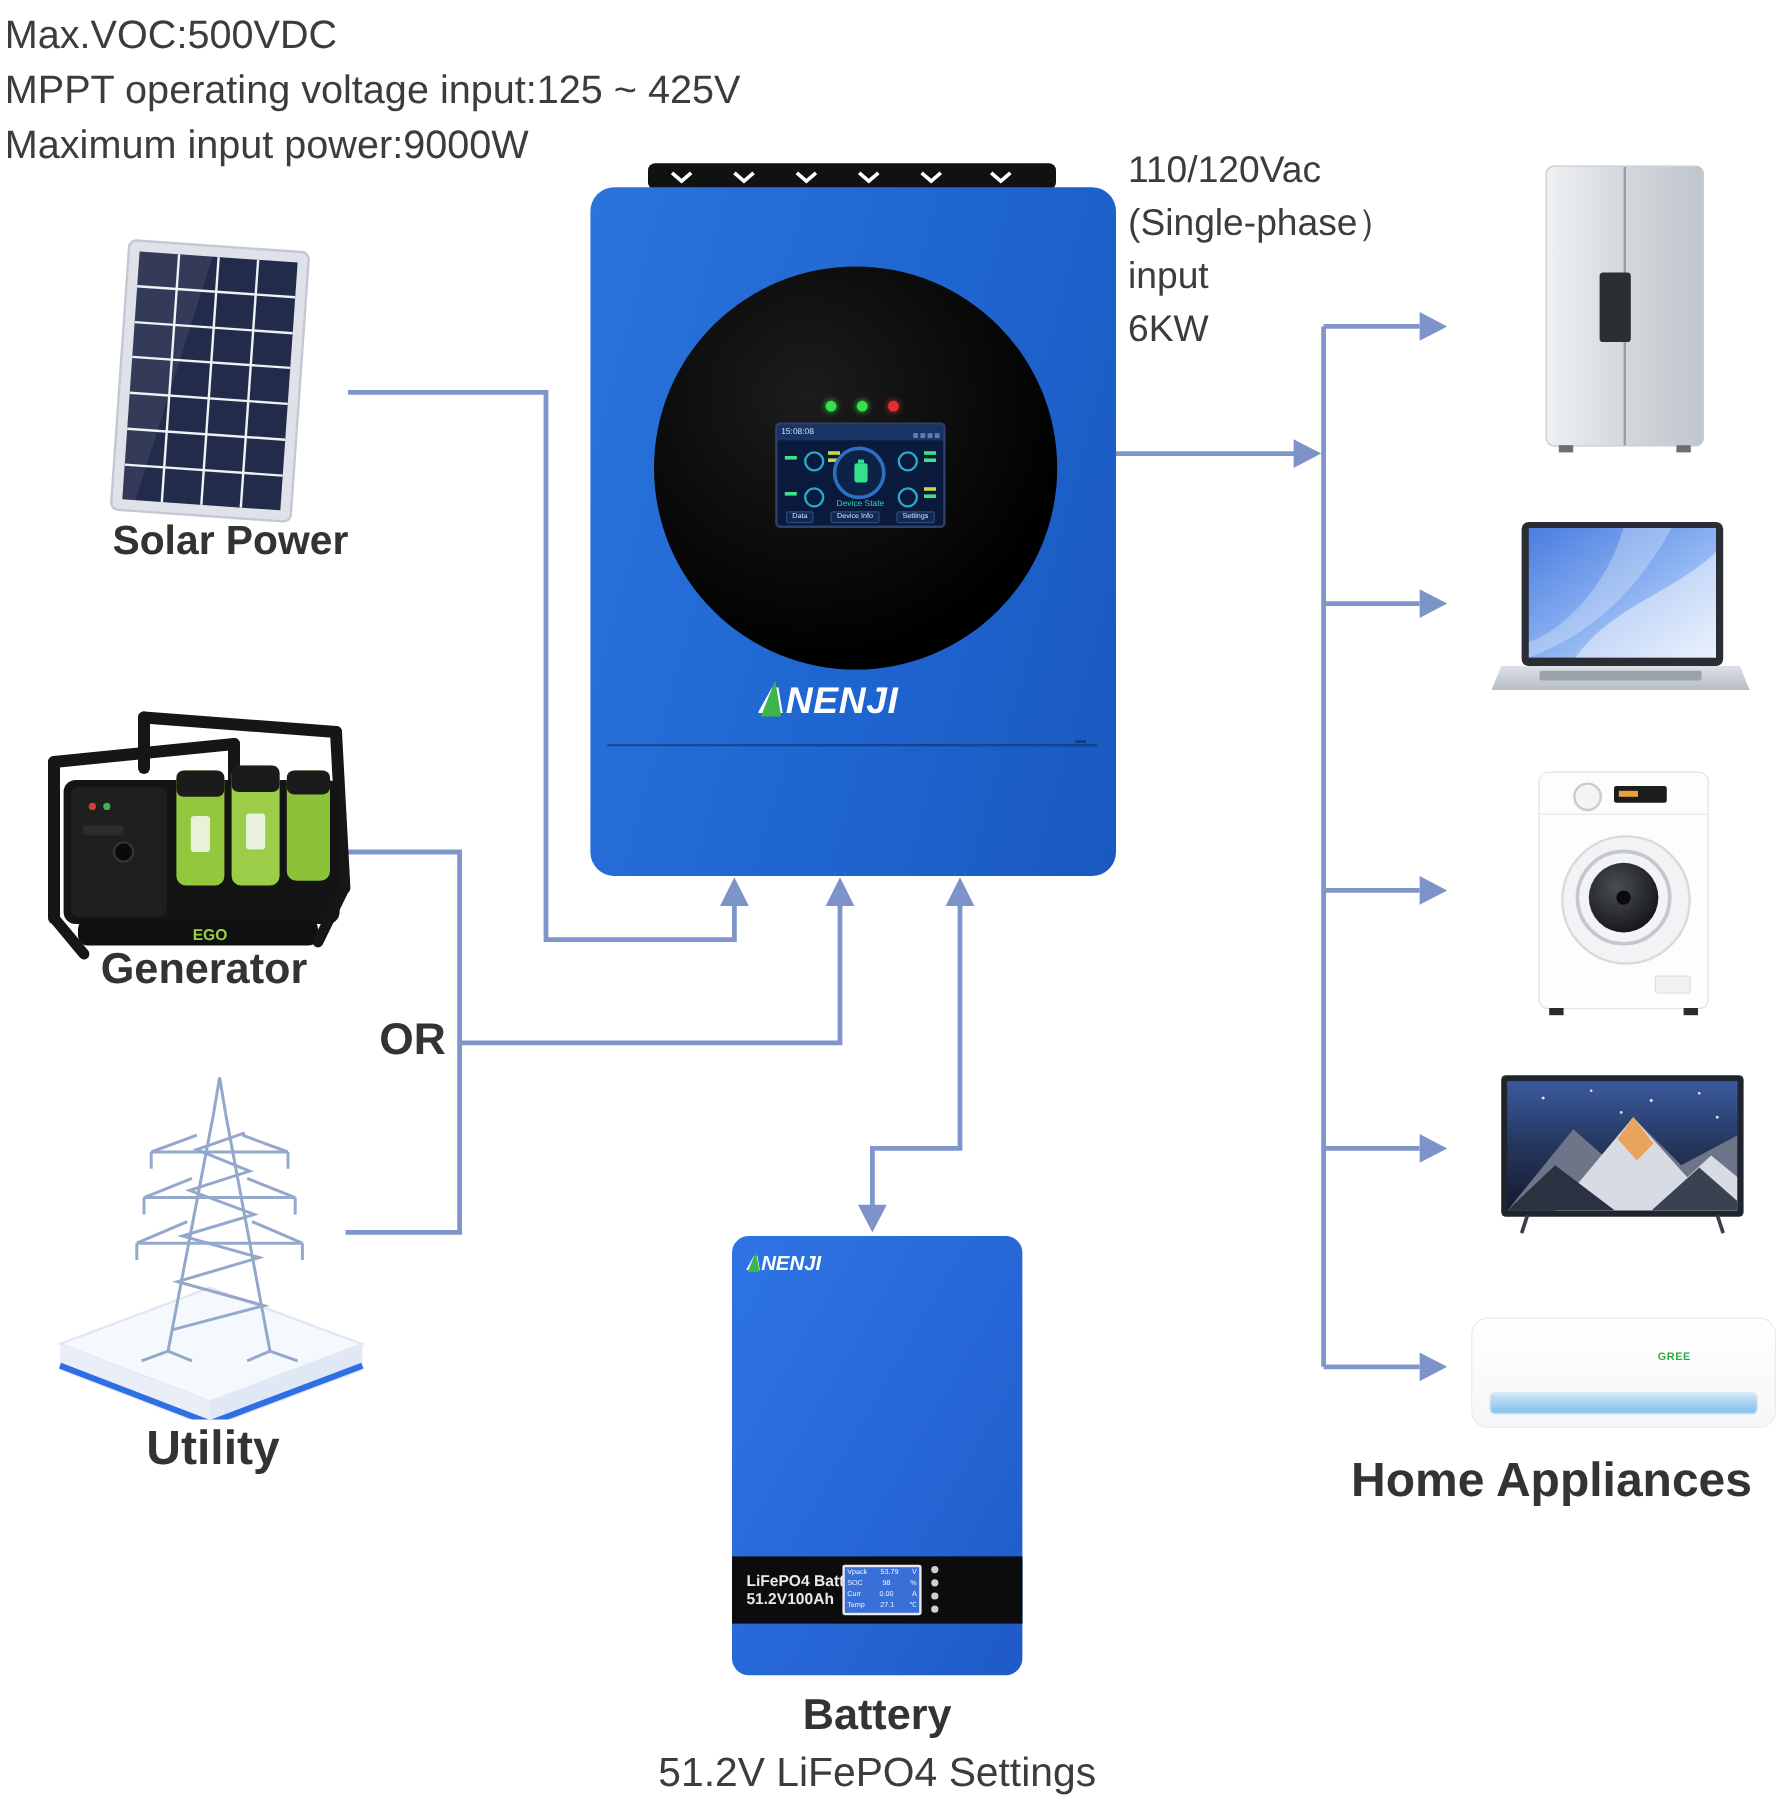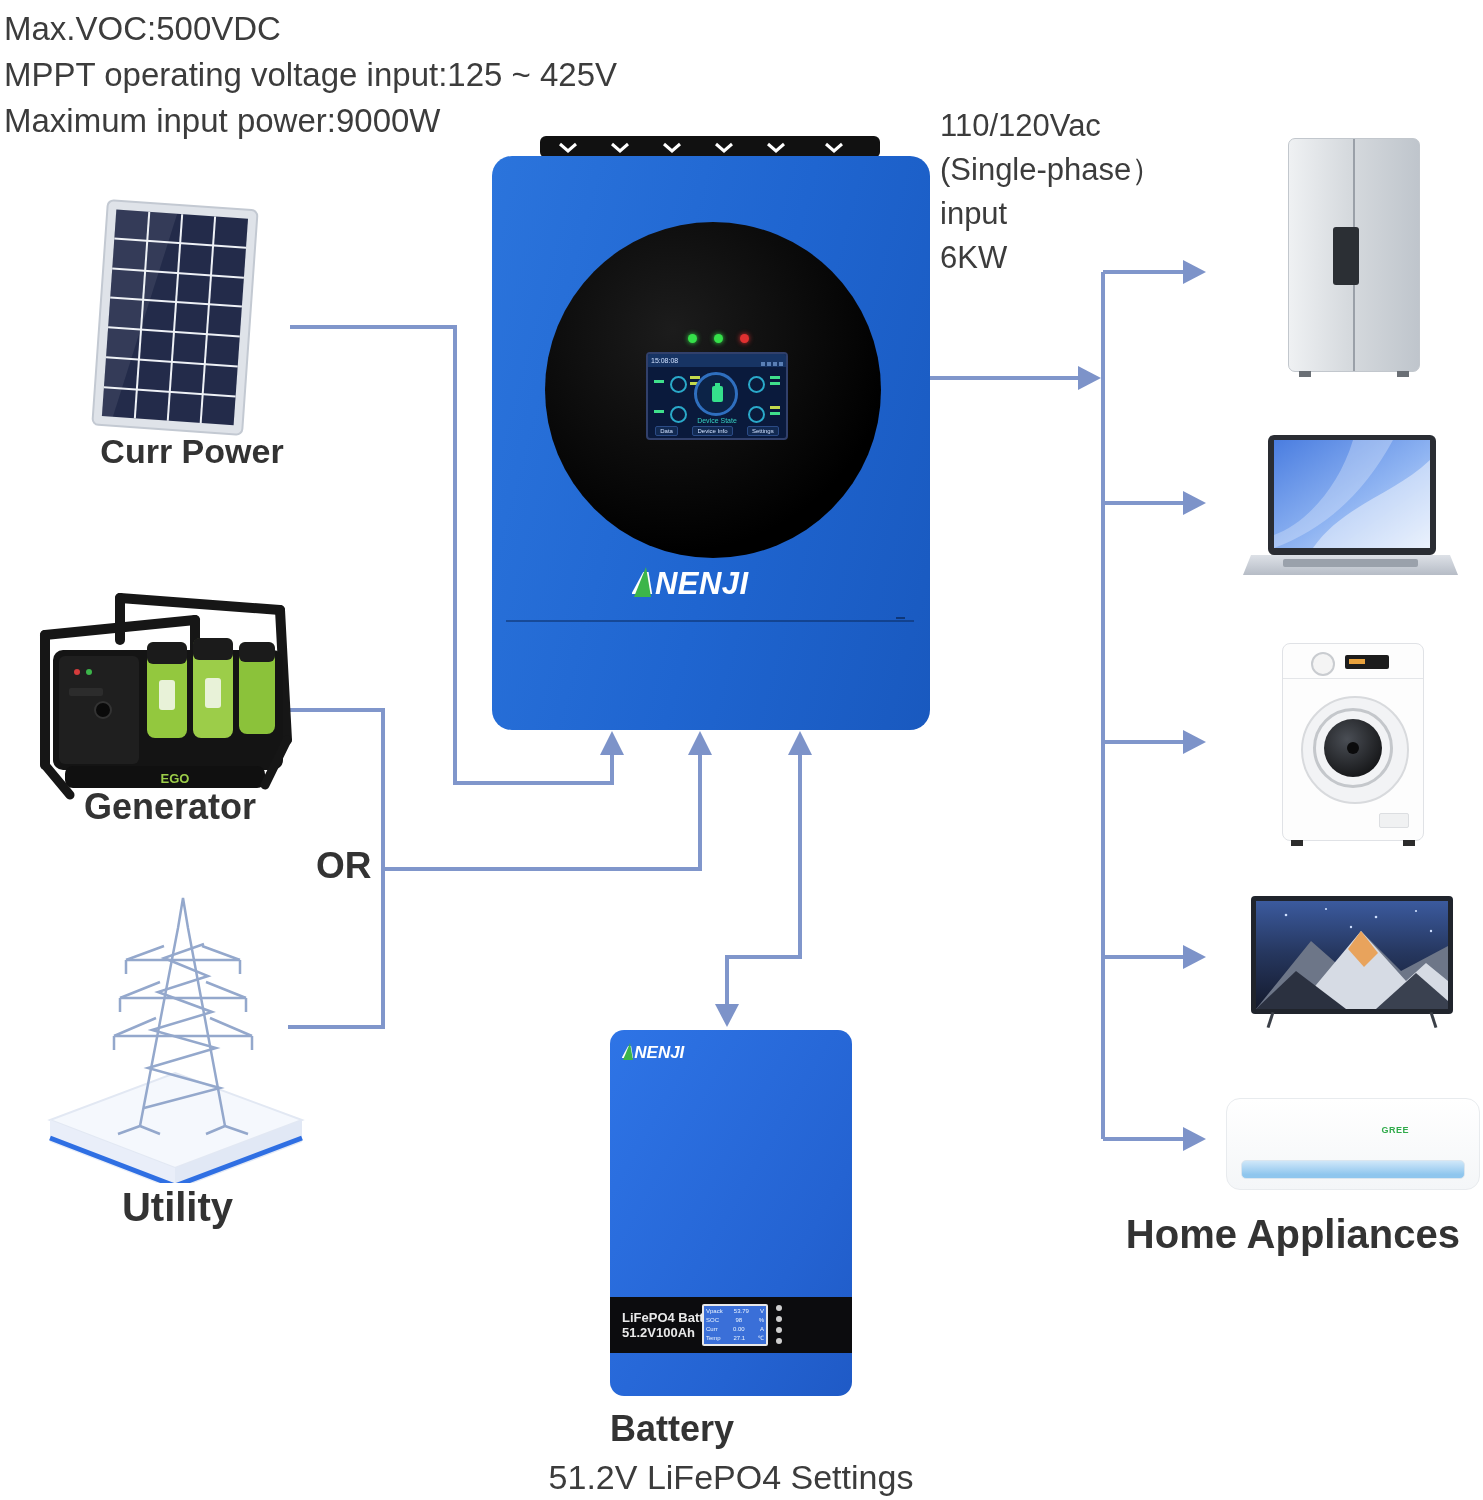--- a/index.html
+++ b/index.html
@@ -71,21 +71,21 @@
   .ac-brand{position:absolute;right:70px;top:26px;font-size:9px;color:#2faa4a;font-weight:bold;letter-spacing:.5px;}
   .ac-vent{position:absolute;left:14px;bottom:10px;width:222px;height:17px;border-radius:5px;
     background:linear-gradient(180deg,#cfe7f9 0%,#8fc6ee 80%);border:1px solid #dbe6ef;}
   .laptop{left:1243px;top:435px;width:215px;height:150px;}
   
   .lbl-solar{left:80px;top:432px;width:224px;text-align:center;font-size:34px;}
   .lbl-gen{left:60px;top:786px;width:220px;text-align:center;font-size:36px;}
   .lbl-or{left:316px;top:845px;font-size:37px;}
   .lbl-utility{left:70px;top:1185px;width:215px;text-align:center;font-size:40px;}
   .lbl-ha{left:1070px;top:1212px;width:390px;text-align:right;font-size:40px;}
-  .lbl-bat{left:610px;top:1408px;width:242px;text-align:left;font-size:36px;}
+  .lbl-bat{left:610px;top:1408px;width:242px;text-align:center;font-size:36px;}
   .lbl-bat2{left:540px;top:1458px;width:382px;text-align:center;font-size:34px;color:#3c3c3c;white-space:nowrap;}
 </style>
 </head>
 <body>
 
 <svg id="wires" width="1483" height="1500" viewBox="0 0 1483 1500">
   <g fill="none" stroke="#8096cb" stroke-width="4">
     <path d="M290 327 H455 V783 H612 V752"></path>
     <path d="M290 710 H383 V1027 H288"></path>
     <path d="M383 869 H700 V752"></path>
@@ -111,21 +111,21 @@
     <polygon points="1206,1139 1183,1127 1183,1151"></polygon>
   </g>
 </svg>
 
 <div class="abs" style="left:4px;top:6px;">
   <div class="spec-line">Max.VOC:500VDC</div>
   <div class="spec-line">MPPT operating voltage input:125 ~ 425V</div>
   <div class="spec-line">Maximum input power:9000W</div>
 </div>
 
-<div class="abs" style="left:940px;top:104px;">
+<div class="abs" style="left:940px;top:120px;">
   <div class="out-line">110/120Vac</div>
   <div class="out-line">(Single-phase）</div>
   <div class="out-line">input</div>
   <div class="out-line">6KW</div>
 </div>
 
 <svg class="abs device" style="left:78px;top:188px;" width="235" height="260">
   <line x1="55" y1="150" x2="28" y2="235" stroke="#c9cfd8" stroke-width="7"></line>
   <g transform="translate(30,12) rotate(4)">
     <rect x="0" y="0" width="150" height="225" rx="6" fill="#dfe3e9" stroke="#c3c9d2" stroke-width="2"></rect>
@@ -137,21 +137,21 @@
       <line x1="9" y1="38" x2="141" y2="38"></line>
         <line x1="9" y1="68" x2="141" y2="68"></line>
         <line x1="9" y1="97" x2="141" y2="97"></line>
       <line x1="9" y1="127" x2="141" y2="127"></line>
         <line x1="9" y1="157" x2="141" y2="157"></line>
         <line x1="9" y1="187" x2="141" y2="187"></line>
     </g>
     <polygon points="9,9 70,9 20,216 9,216" fill="rgba(255,255,255,0.08)"></polygon>
   </g>
 </svg>
-<div class="abs caption lbl-solar">Curr Power</div>
+<div class="abs caption lbl-solar">Solar Power</div>
 
 <svg class="abs device" style="left:25px;top:580px;" width="280" height="225">
   <g stroke="#161616" stroke-width="10" stroke-linecap="round" fill="none">
     <line x1="95" y1="18" x2="255" y2="30"></line>
     <line x1="20" y1="55" x2="170" y2="40"></line>
     <line x1="20" y1="55" x2="20" y2="185"></line>
       <line x1="255" y1="30" x2="262" y2="160"></line>
     <line x1="95" y1="18" x2="95" y2="60"></line>
       <line x1="170" y1="40" x2="170" y2="70"></line>
   </g>

